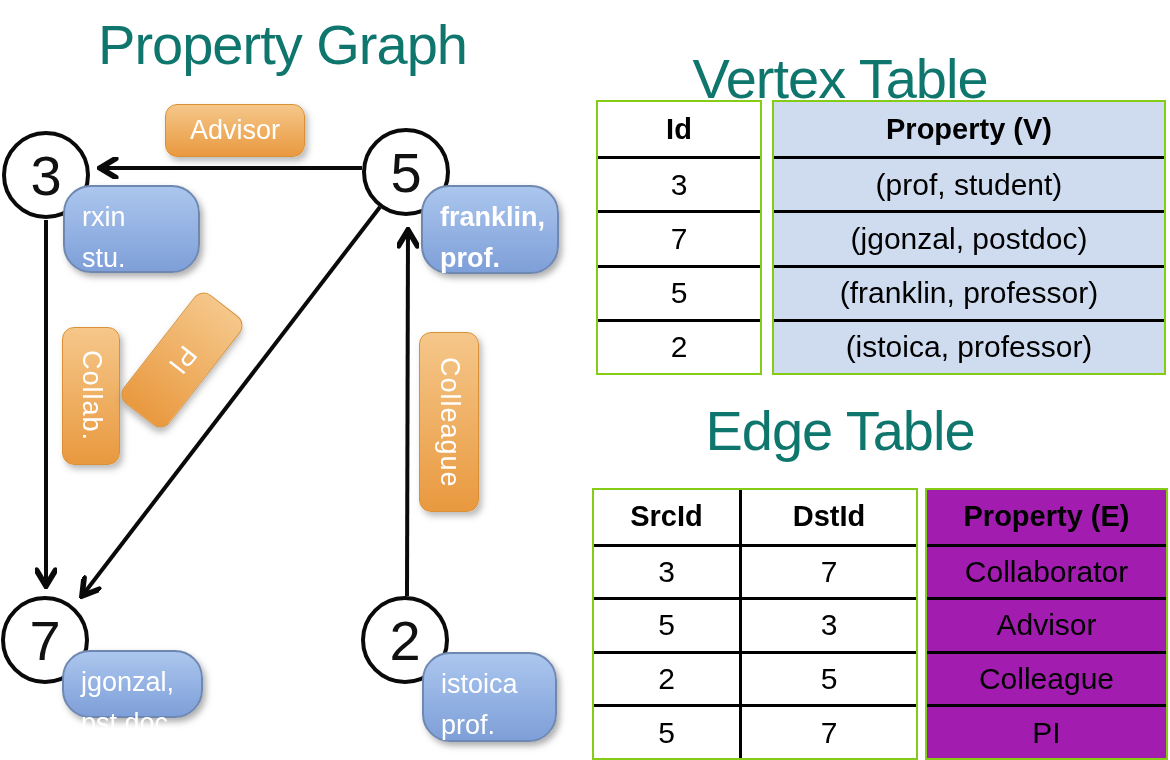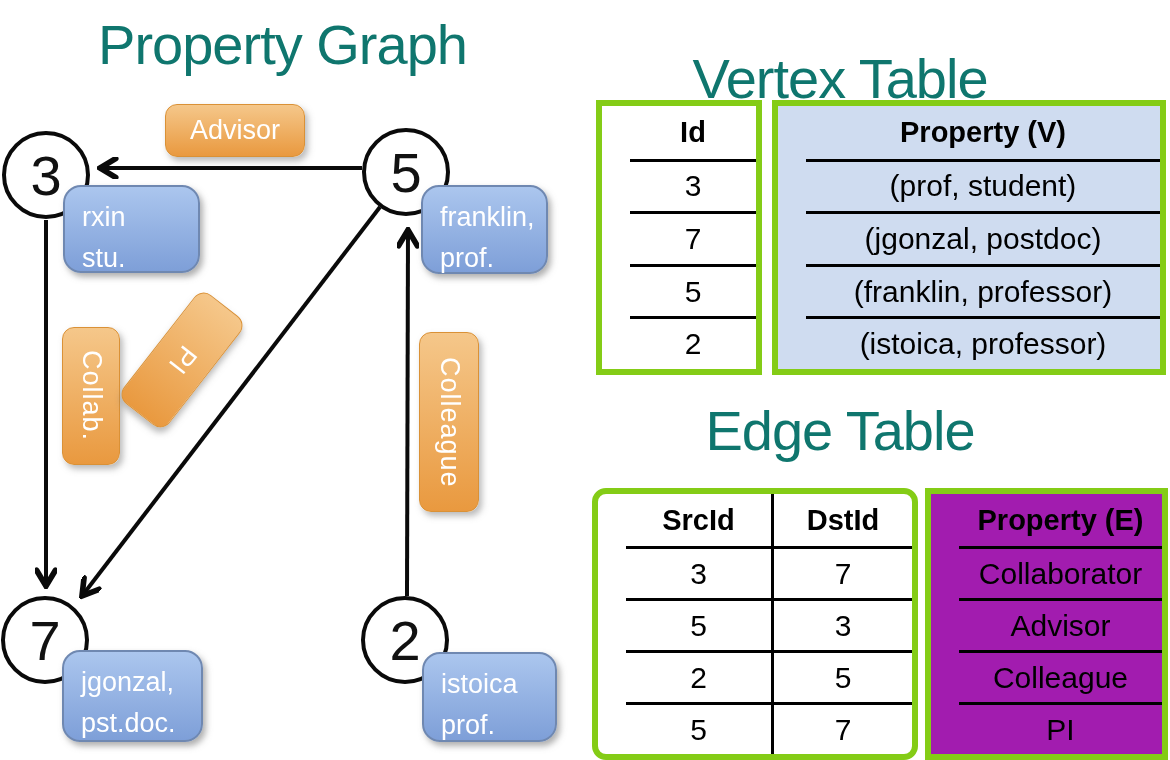--- a/index.html
+++ b/index.html
@@ -9,33 +9,33 @@
   .title{position:absolute;font-weight:300;font-size:56px;letter-spacing:-1px;
          text-align:center;color:#0f766e;white-space:nowrap;}
 
   
   #edge-svg{position:absolute;left:0;top:0;z-index:1;}
 
   .node-circle{position:absolute;width:88px;height:88px;border:4px solid #0a0a0a;border-radius:50%;
                background:#fff;z-index:2;display:flex;align-items:center;justify-content:center;
                font-size:56px;font-weight:300;box-sizing:border-box;}
 
-  .vprop-box{position:absolute;z-index:3;border-radius:18px;
+  .vprop-box{position:absolute;z-index:3;border-radius:28px;
              background:linear-gradient(180deg,#abc6ee 0%,#7e9fd8 100%);
              border:2px solid #6f88b1;box-shadow:3px 4px 6px rgba(110,110,110,.55);
              color:#fff;font-size:27px;line-height:1.5;padding:10px 0 0 17px;box-sizing:border-box;}
 
   .eprop-box{position:absolute;z-index:2;border-radius:12px;
              background:linear-gradient(180deg,#f5c78a 0%,#e9993f 100%);
              border:1px solid #da9136;box-shadow:3px 4px 6px rgba(120,120,120,.5);
              color:#fff;font-size:27px;display:flex;align-items:center;justify-content:center;}
   .eprop-box .vtext{writing-mode:vertical-rl;text-orientation:mixed;letter-spacing:1px;}
 
   
-  .gtable{position:absolute;display:grid;border:6px solid #84cc16;box-sizing:border-box;background:#fff;padding-left:28px;}
+  .gtable{position:absolute;display:grid;border:2px solid #84cc16;box-sizing:border-box;background:#fff;}
   .tcell{border-top:3px solid #000;display:flex;align-items:center;justify-content:center;
          font-size:30px;color:#000;overflow:hidden;white-space:nowrap;}
   .tcell.row0{border-top:none;}
   .tcell.colsep{border-left:3px solid #000;}
   .th{font-weight:bold;font-size:29px;}
   .blue-fill{background:#cfdcf0;}
   .tan-fill{background:#a21caf;}
 </style>
 </head>
 <body>
@@ -68,25 +68,25 @@
     <span>7</span>
   </div>
   <div class="node-circle" style="left:361px;top:596px;">
     <span>2</span>
   </div>
 
   <div class="vprop-box" style="left:63px;top:185px;width:137px;height:88px;">
     <div>rxin</div>
     <div>stu.</div>
   </div>
-  <div class="vprop-box" style="left:421px;top:185px;width:127px;height:89px;">
+  <div class="vprop-box" style="left:421px;top:185px;width:138px;height:89px;font-weight:bold;">
     <div>franklin,</div>
     <div>prof.</div>
   </div>
-  <div class="vprop-box" style="left:62px;top:650px;width:141px;height:92px;">
+  <div class="vprop-box" style="left:62px;top:650px;width:141px;height:68px;">
     <div>jgonzal,</div>
     <div>pst.doc.</div>
   </div>
   <div class="vprop-box" style="left:422px;top:652px;width:135px;height:90px;">
     <div>istoica</div>
     <div>prof.</div>
   </div>
 
   <div class="eprop-box" style="left:165px;top:104px;width:138px;height:51px;">
     <span>Advisor</span>
@@ -110,21 +110,21 @@
   </div>
 
   <div class="gtable blue-fill" style="left:772px;top:100px;width:394px;height:275px;grid-template-rows:repeat(5,1fr);">
     <div class="tcell row0 th blue-fill">Property (V)</div>
     <div class="tcell blue-fill">(prof, student)</div>
     <div class="tcell blue-fill">(jgonzal, postdoc)</div>
     <div class="tcell blue-fill">(franklin, professor)</div>
     <div class="tcell blue-fill">(istoica, professor)</div>
   </div>
 
-  <div class="gtable" style="left:592px;top:488px;width:326px;height:272px;grid-template-columns:145px 1fr;grid-template-rows:repeat(5,1fr);border-radius:14px;">
+  <div class="gtable" style="left:592px;top:488px;width:326px;height:272px;grid-template-columns:145px 1fr;grid-template-rows:repeat(5,1fr);">
     <div class="tcell row0 th">SrcId</div>
     <div class="tcell row0 th colsep">DstId</div>
     <div class="tcell">3</div>
     <div class="tcell colsep">7</div>
     <div class="tcell">5</div>
     <div class="tcell colsep">3</div>
     <div class="tcell">2</div>
     <div class="tcell colsep">5</div>
     <div class="tcell">5</div>
     <div class="tcell colsep">7</div>

